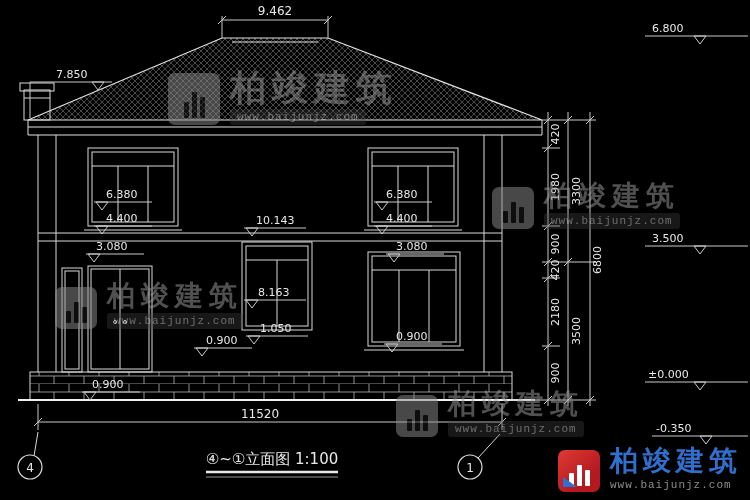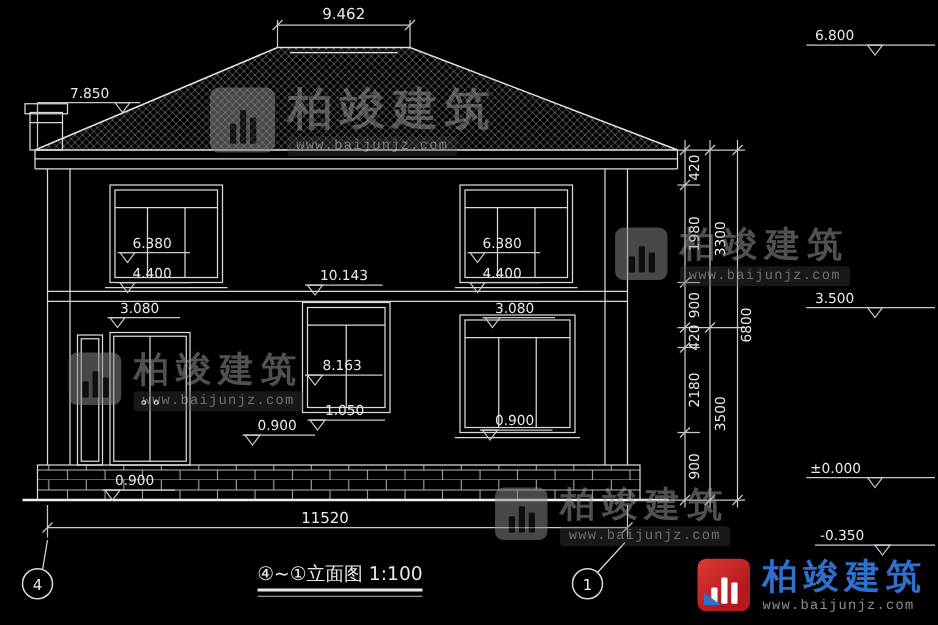--- a/index.html
+++ b/index.html
@@ -4,21 +4,21 @@
 <style>
   html,body{margin:0;padding:0;background:#000;}
   .canvas{
     position:relative;width:750px;height:500px;background:#000;overflow:hidden;
     font-family:"DejaVu Sans","Liberation Sans",sans-serif;
   }
   svg{position:absolute;left:0;top:0;}
   svg text{fill:#e8e8e8;font-family:"DejaVu Sans","Liberation Sans",sans-serif;}
 
   
-  .wm{position:absolute;display:flex;align-items:flex-start;gap:10px;pointer-events:none;}
+  .wm{position:absolute;display:flex;align-items:flex-end;gap:10px;pointer-events:none;}
   .wm.gray{opacity:.52;}
   .wm-logo{display:inline-flex;align-items:flex-end;justify-content:center;gap:3px;
     background:#8a8a8a;border-radius:7px;box-sizing:border-box;}
   .wm-logo .bar{display:inline-block;background:#1c1c1c;width:5px;border-radius:1px;}
   .wm-logo .b1{height:42%;} .wm-logo .b2{height:70%;} .wm-logo .b3{height:55%;}
   .wm-text{display:flex;flex-direction:column;align-items:flex-start;gap:3px;}
   .wm-brand{font-weight:bold;color:#9a9a9a;letter-spacing:6px;line-height:1;}
   .wm-url{font-size:11px;color:#cfcfcf;background:rgba(70,70,70,.65);
     padding:1px 7px;border-radius:3px;letter-spacing:1px;line-height:1.3;font-family:Liberation Mono, monospace;}
   

